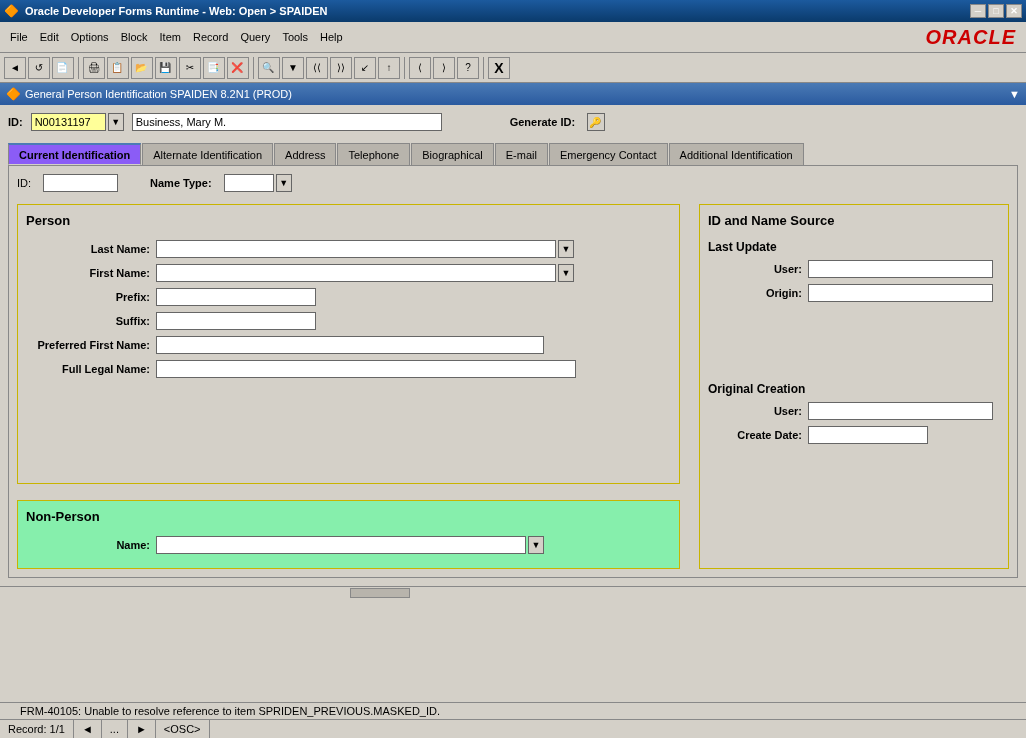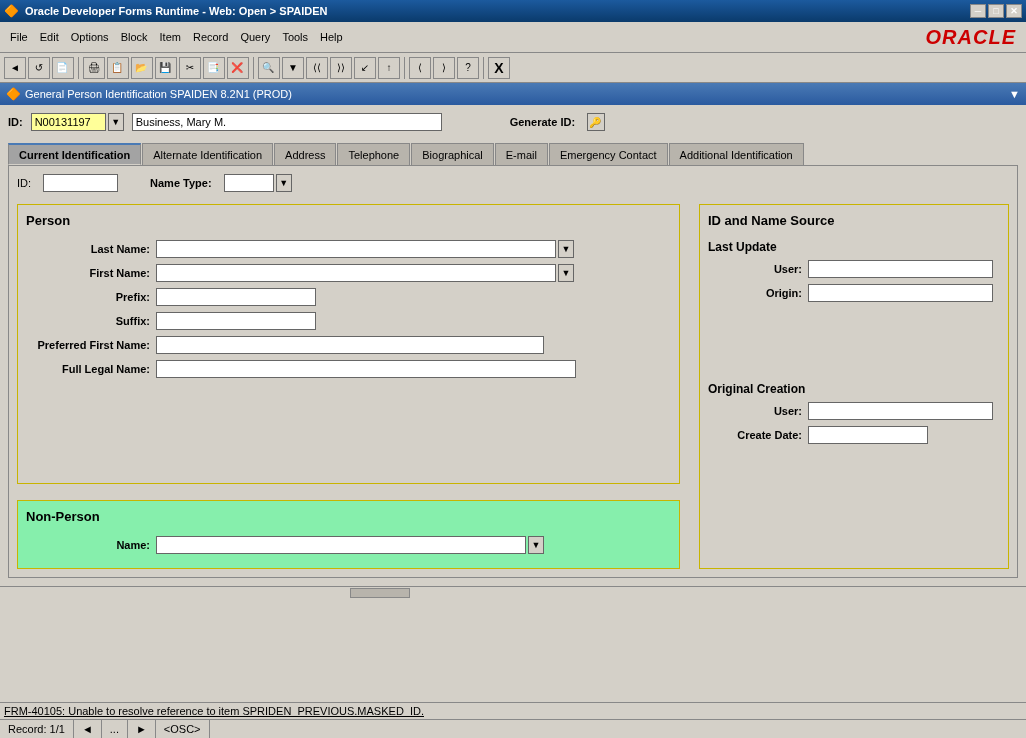--- a/index.html
+++ b/index.html
@@ -143,21 +143,21 @@
       font-size: 11px;
       border: 1px solid #888;
       border-bottom: none;
       cursor: pointer;
       background: #b8b4ac;
       margin-right: 1px;
       height: 22px;
       display: flex; align-items: center;
     }
     .tab.active {
-      background: #a3a3a3;
+      background: #8b5cf6;
       border-bottom: 1px solid #d4d0c8;
       font-weight: bold;
       position: relative;
       z-index: 1;
     }
     .tab-border { border-top: 2px solid #4a7ab5; }
 
     
     .form-body {
       background: #d4d0c8;
@@ -256,24 +256,23 @@
     
     .status-bar {
       position: absolute;
       bottom: 0;
       left: 0;
       width: 1026px;
       background: #d4d0c8;
       border-top: 1px solid #888;
     }
     .status-message {
-      padding: 2px 4px;
+      padding: 2px 20px;
       font-size: 11px;
       border-bottom: 1px solid #888;
-      text-decoration: underline;
     }
     .status-bottom {
       display: flex;
       height: 18px;
     }
     .status-segment {
       border-right: 1px solid #888;
       padding: 2px 8px;
       font-size: 11px;
       display: flex; align-items: center;

